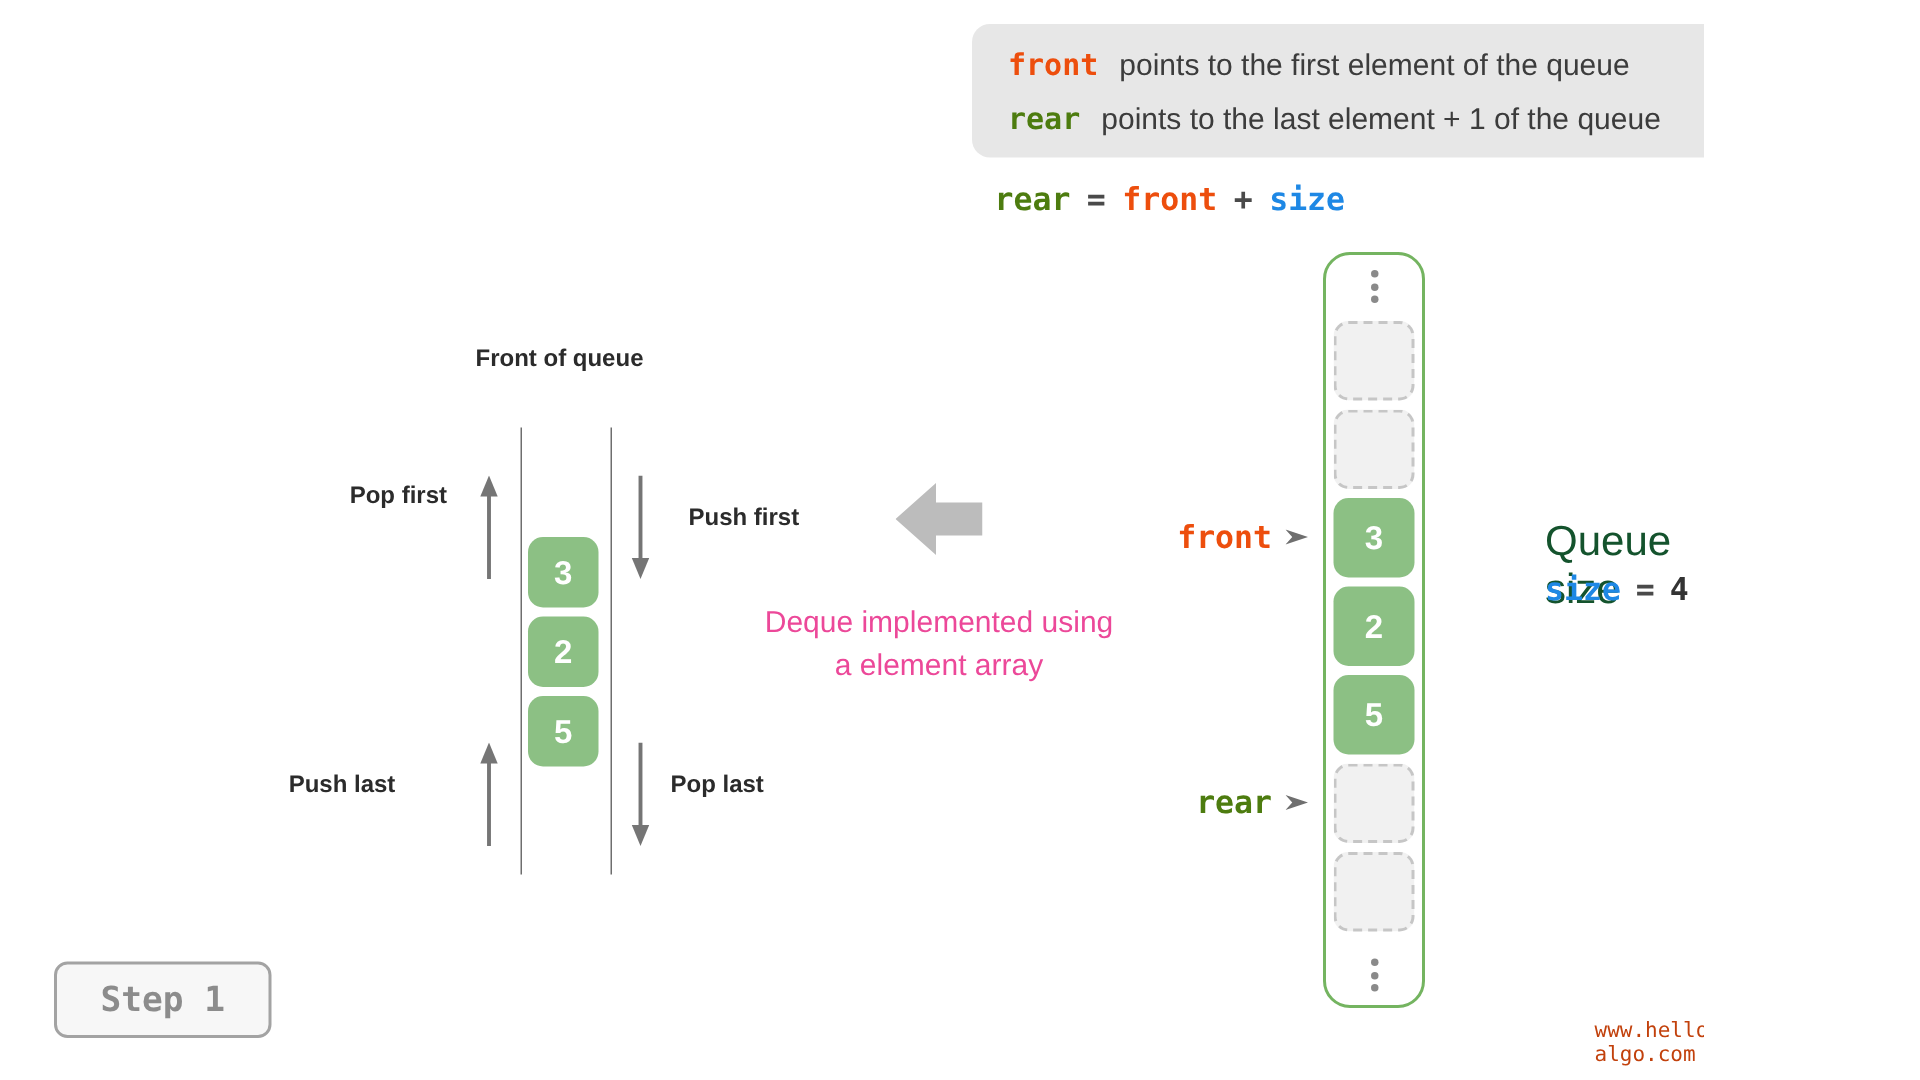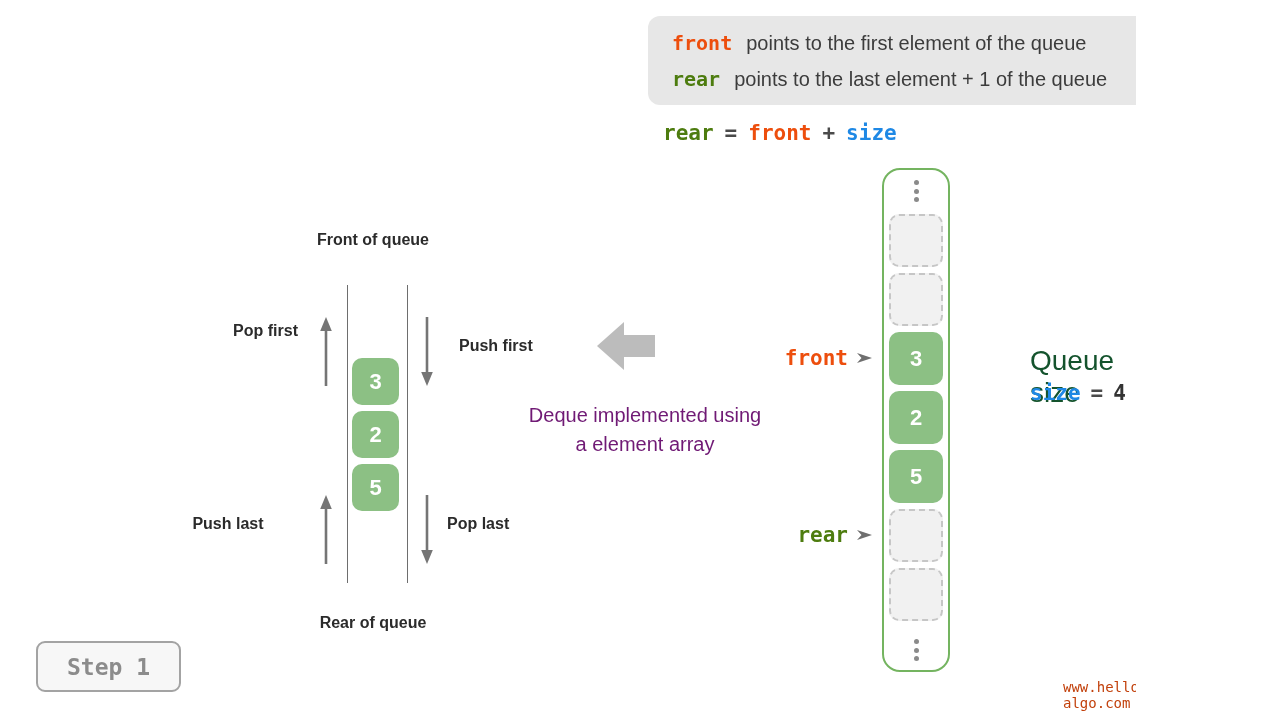--- a/index.html
+++ b/index.html
@@ -63,24 +63,24 @@
     margin-bottom: 6px;
     background: #8cc084;
     border-radius: 10px;
     color: #ffffff;
     font-size: 22px; font-weight: bold;
     display: flex; align-items: center; justify-content: center;
   }
 
   
   .caption {
-    left: 504px; top: 401px; width: 282px;
+    left: 485px; top: 401px; width: 282px;
     text-align: center;
     font-size: 20px; line-height: 29px;
-    color: #701a75;
+    color: #ec4899;
   }
 
   
   .array-box {
     left: 882px; top: 168px;
     width: 68px; height: 504px;
     border: 2px solid #74b460;
     border-radius: 18px;
     background: #ffffff;
     display: flex; flex-direction: column; align-items: center;
@@ -159,21 +159,20 @@
 
   <div class="abs formula mono">
     <span class="code-teal">rear</span>
     <span class="code-gray">=</span>
     <span class="code-orange">front</span>
     <span class="code-gray">+</span>
     <span class="code-blue">size</span>
   </div>
 
   <div class="abs diagram-label lbl-front-of-queue">Front of queue</div>
-  <div class="abs diagram-label lbl-rear-of-queue">Rear of queue</div>
 
   <div class="abs vline vline-left"></div>
   <div class="abs vline vline-right"></div>
 
   <div class="abs stack">
     <div class="cell-green">3</div>
     <div class="cell-green">2</div>
     <div class="cell-green">5</div>
   </div>
 

